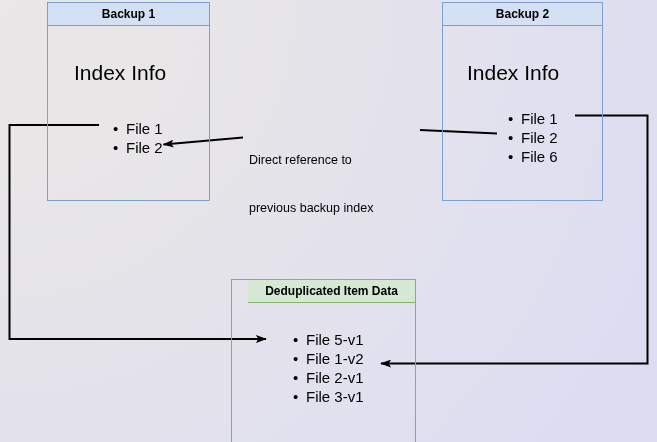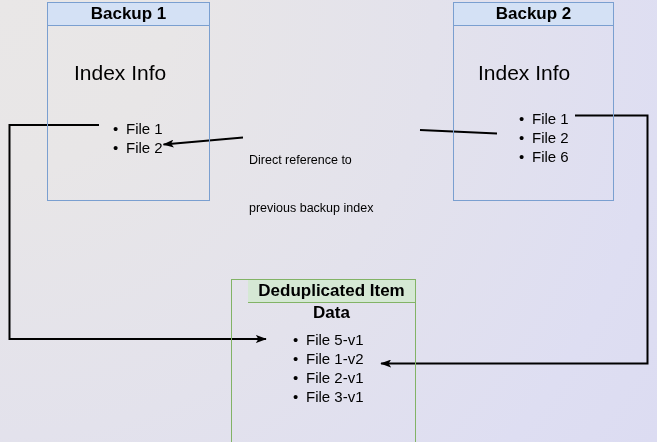--- a/index.html
+++ b/index.html
@@ -37,21 +37,21 @@
     position: absolute;
     box-sizing: border-box;
     border-width: 1px;
     border-style: solid;
   }
   .box-header {
     box-sizing: border-box;
     height: 23px;
     line-height: 22px;
     text-align: center;
-    font-size: 17px;
+    font-size: 12px;
     font-weight: bold;
     color: #000;
     border-bottom-width: 1px;
     border-bottom-style: solid;
   }
   .box-body {
     position: relative;
     box-sizing: border-box;
     height: calc(100% - 23px);
   }
@@ -138,21 +138,21 @@
     <div class="box-header">Backup 1</div>
     <div class="box-body">
       <div class="index-title" style="left:26px; top:35px;">Index Info</div>
       <ul class="file-list" style="left:62px; top:93px;">
         <li>File 1</li>
         <li>File 2</li>
       </ul>
     </div>
   </div>
 
-  <div class="box blue" style="left:453px; top:2px; width:161px; height:199px;">
+  <div class="box blue" style="left:442px; top:2px; width:161px; height:199px;">
     <div class="box-header">Backup 2</div>
     <div class="box-body">
       <div class="index-title" style="left:24px; top:35px;">Index Info</div>
       <ul class="file-list" style="left:62px; top:83px;">
         <li>File 1</li>
         <li>File 2</li>
         <li>File 6</li>
       </ul>
     </div>
   </div>

